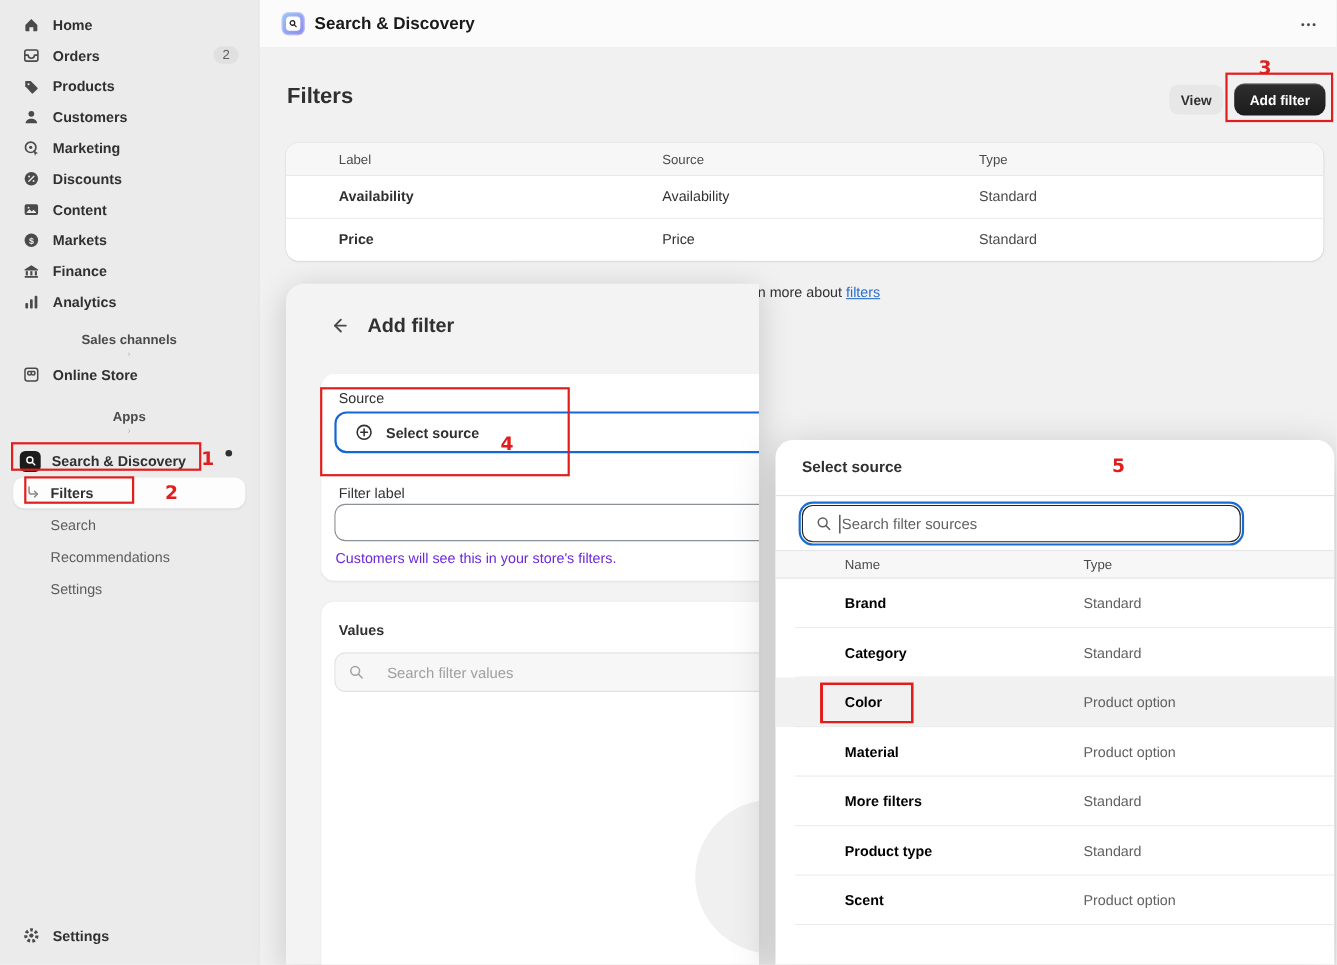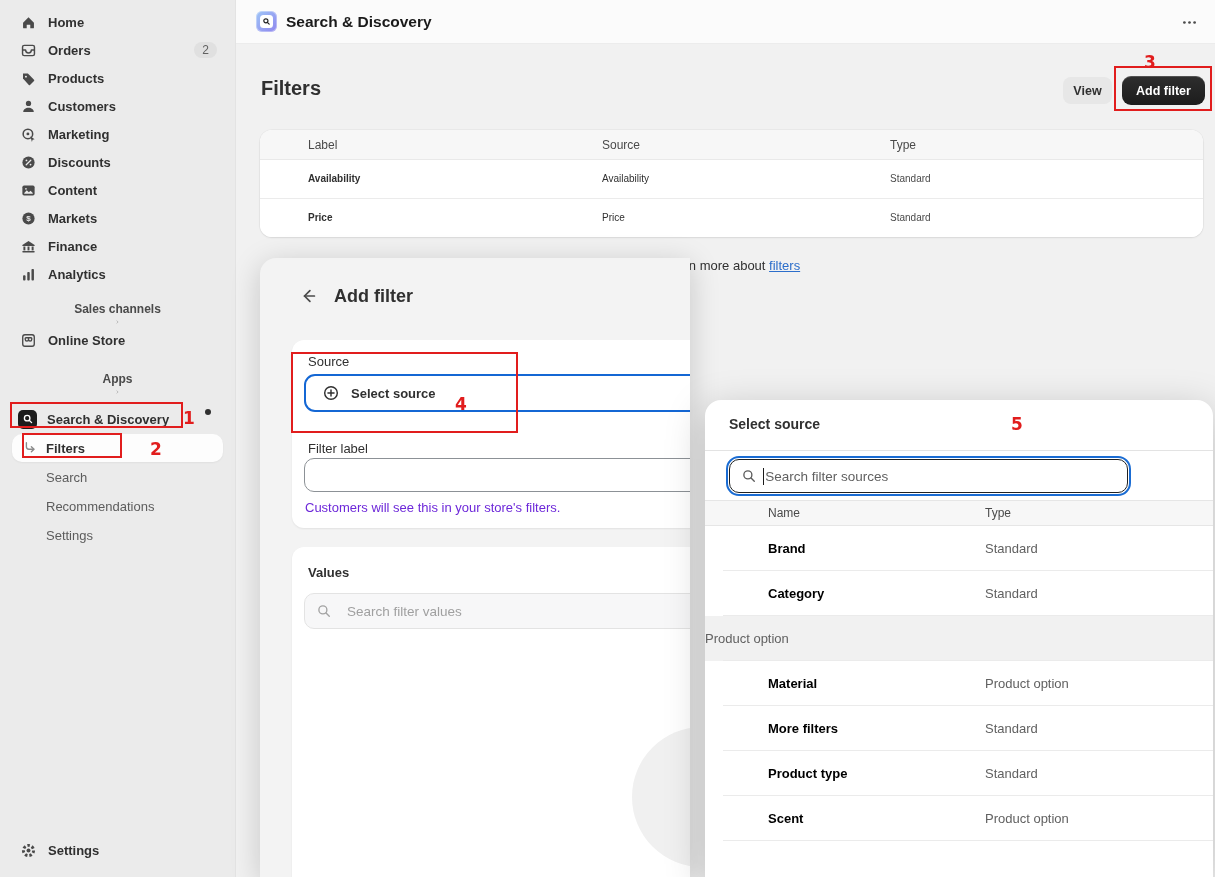--- a/index.html
+++ b/index.html
@@ -39,21 +39,21 @@
   .content { position:absolute; left:236px; top:44px; width:979px; height:833px; background:#f1f1f1; }
   .page-title { position:absolute; left:25px; top:33px; font-size:20px; font-weight:700; color:#303030; }
   .btn-view { position:absolute; left:827px; top:33px; width:49px; height:27px; background:#e7e7e7; border:none; border-radius:8px; font-size:12.5px; font-weight:600; color:#303030; cursor:pointer; font-family:inherit; }
   .btn-add { position:absolute; left:886px; top:32px; width:83px; height:29px; background:linear-gradient(#2e2e2e,#1c1c1c); border:none; border-radius:9px; font-size:12.5px; font-weight:700; color:#fff; cursor:pointer; box-shadow:inset 0 1px 0 rgba(255,255,255,.18); font-family:inherit; }
 
   .table-card { position:absolute; left:24px; top:86px; width:943px; height:107px; background:#fff; border-radius:12px; box-shadow:0 1px 2px rgba(0,0,0,.08),0 0 0 1px rgba(0,0,0,.03); overflow:hidden; }
   .t-head { display:flex; height:30px; align-items:center; background:#f7f7f7; border-bottom:1px solid #e9e9e9; font-size:12px; color:#4a4a4a; }
   .t-col-label { width:342px; padding-left:48px; }
   .t-col-source { width:288px; }
   .t-col-type { flex:1; }
-  .t-row { display:flex; height:38.5px; align-items:center; font-size:10px; border-bottom:1px solid #ebebeb; cursor:pointer; background:#fff; }
+  .t-row { display:flex; height:38.5px; align-items:center; font-size:13px; border-bottom:1px solid #ebebeb; cursor:pointer; background:#fff; }
   .t-row:last-child { border-bottom:none; }
   .t-row .cell-label { width:342px; padding-left:48px; font-weight:650; color:#303030; position:relative; }
   .t-row .cell-source { width:288px; color:#303030; }
   .t-row .cell-type { flex:1; color:#4a4a4a; }
 
   .learn-more { position:absolute; left:24px; top:214px; width:943px; text-align:center; font-size:13px; color:#303030; z-index:1; }
   .learn-more a { color:#2c6ecb; text-decoration:underline; cursor:pointer; }
 
   
   .modal { position:absolute; left:260px; top:258px; width:430px; height:619px; background:#f3f3f3; border-radius:16px 0 0 0; box-shadow:0 6px 30px rgba(0,0,0,.18); overflow:hidden; z-index:5; }
@@ -66,21 +66,21 @@
   .lbl-source { position:absolute; left:16px; top:14px; }
   .select-source-btn { position:absolute; left:12px; top:34px; width:402px; height:38px; background:#fff; border:2px solid #1467d4; border-radius:11px; display:flex; align-items:center; gap:11px; padding-left:16px; cursor:pointer; font-family:inherit; }
   .select-source-btn .ico { width:18px; height:18px; color:#303030; }
   .select-source-btn .ico svg { width:18px; height:18px; }
   .select-source-btn .txt { font-size:13px; font-weight:650; color:#303030; }
   .lbl-filter { position:absolute; left:16px; top:101px; }
   .filter-label-input { position:absolute; left:12px; top:118px; width:402px; height:34px; border:1px solid #8c9196; border-radius:10px; background:#fff; font-size:13px; padding:0 12px; font-family:inherit; color:#303030; }
   .m-help { position:absolute; left:13px; top:160px; font-size:13px; color:#6d28d9; }
   .m-card2 { position:absolute; left:32px; top:289px; width:420px; height:340px; background:#fff; border-radius:12px 12px 0 0; box-shadow:0 1px 2px rgba(0,0,0,.07); overflow:hidden; }
   .lbl-values { position:absolute; left:16px; top:18px; font-weight:700; }
-  .values-search { position:absolute; left:12px; top:46px; width:402px; height:36px; background:#f7f7f8; border:1px solid #e3e3e3; border-radius:10px; display:flex; align-items:center; gap:15px; padding-left:11px; }
+  .values-search { position:absolute; left:12px; top:46px; width:402px; height:36px; background:#f7f7f8; border:1px solid #e3e3e3; border-radius:10px; display:flex; align-items:center; gap:20px; padding-left:11px; }
   .values-search .ico { width:16px; height:16px; color:#a3a3a3; }
   .values-search .ico svg { width:16px; height:16px; }
   .values-search .ph { font-size:13.5px; color:#a0a0a0; }
   .empty-circle { position:absolute; left:340px; top:180px; width:140px; height:140px; border-radius:50%; background:#f0f0f0; }
 
   
   .panel { position:absolute; left:705px; top:400px; width:508px; height:477px; background:#fff; border-radius:16px 16px 0 0; box-shadow:0 10px 40px rgba(0,0,0,.22); overflow:hidden; z-index:6; }
   .panel-title { position:absolute; left:24px; top:16px; font-size:14px; font-weight:700; color:#303030; }
   .panel-divider { position:absolute; left:0; top:50px; width:100%; height:1px; background:#e3e3e3; }
   .panel-search { position:absolute; left:24px; top:59px; width:399px; height:34px; background:#fff; border:1.5px solid #202223; border-radius:10px; outline:2.5px solid #1a6cd3; outline-offset:1.5px; display:flex; align-items:center; padding-left:11px; }
@@ -426,20 +426,21 @@
           <div class="name"><span>Brand</span></div>
           <div class="type">Standard</div>
         </div>
 
         <div class="p-row">
           <div class="name"><span>Category</span></div>
           <div class="type">Standard</div>
         </div>
 
         <div class="p-row highlighted annotated">
+          <div class="name"><span>Color</span></div>
           <div class="type">Product option</div>
         </div>
 
         <div class="p-row">
           <div class="name"><span>Material</span></div>
           <div class="type">Product option</div>
         </div>
 
         <div class="p-row">
           <div class="name"><span>More filters</span></div>

